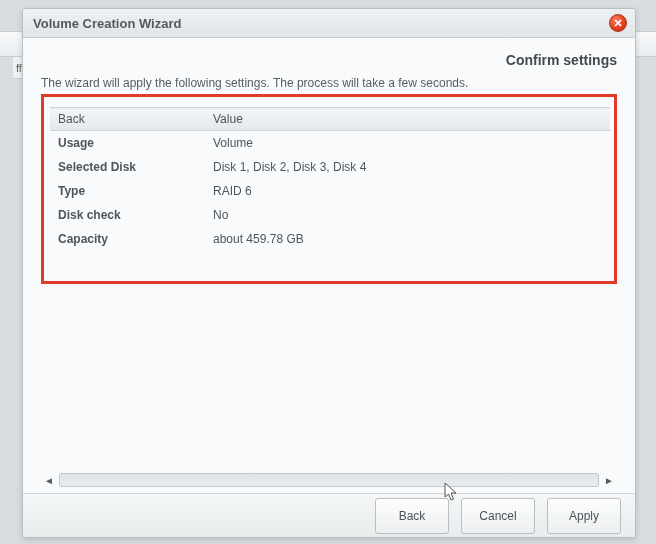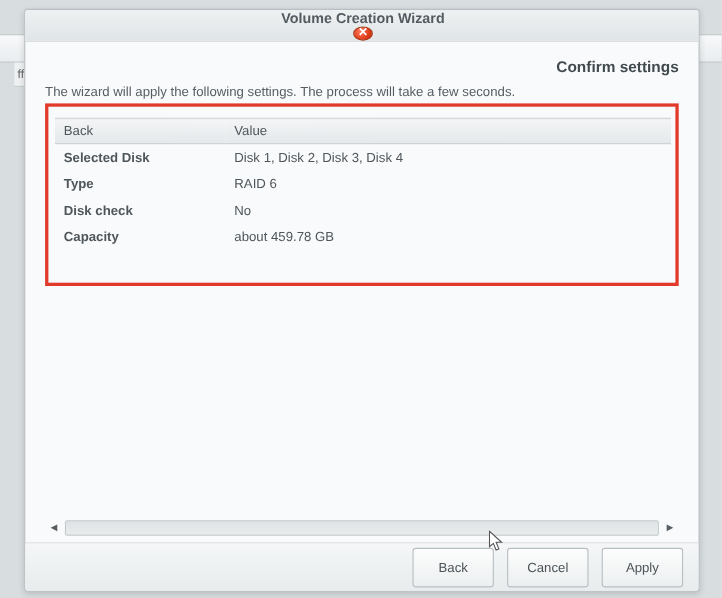--- a/index.html
+++ b/index.html
@@ -22,21 +22,20 @@
     box-shadow: 0 2px 6px rgba(0,0,0,0.15);
     display: flex; flex-direction: column;
   }
   .titlebar {
     height: 29px;
     background: linear-gradient(#eef1f2, #e0e5e7);
     border-bottom: 1px solid #c6ccce;
     display: flex; align-items: center;
     padding: 0 8px 0 10px;
     border-radius: 3px 3px 0 0;
-    flex-direction: column;
   }
   .titlebar .title {
     font-weight: bold; color: #525b60; font-size: 13px;
     flex: 1;
   }
   .close-btn {
     width: 18px; height: 18px; border-radius: 50%;
     background: radial-gradient(circle at 35% 30%, #ff7a5a, #e23c1a 60%, #b52a0f);
     border: 1px solid #a63518;
     color: #fff; font-weight: bold; font-size: 11px;
@@ -128,20 +127,24 @@
     <div class="highlight-box">
       <table class="settings">
         <thead>
           <tr>
             <th>Back</th>
             <th>Value</th>
           </tr>
         </thead>
         <tbody>
           <tr>
+            <td class="key">Usage</td>
+            <td>Volume</td>
+          </tr>
+          <tr>
             <td class="key">Selected Disk</td>
             <td>Disk 1, Disk 2, Disk 3, Disk 4</td>
           </tr>
           <tr>
             <td class="key">Type</td>
             <td>RAID 6</td>
           </tr>
           <tr>
             <td class="key">Disk check</td>
             <td>No</td>

